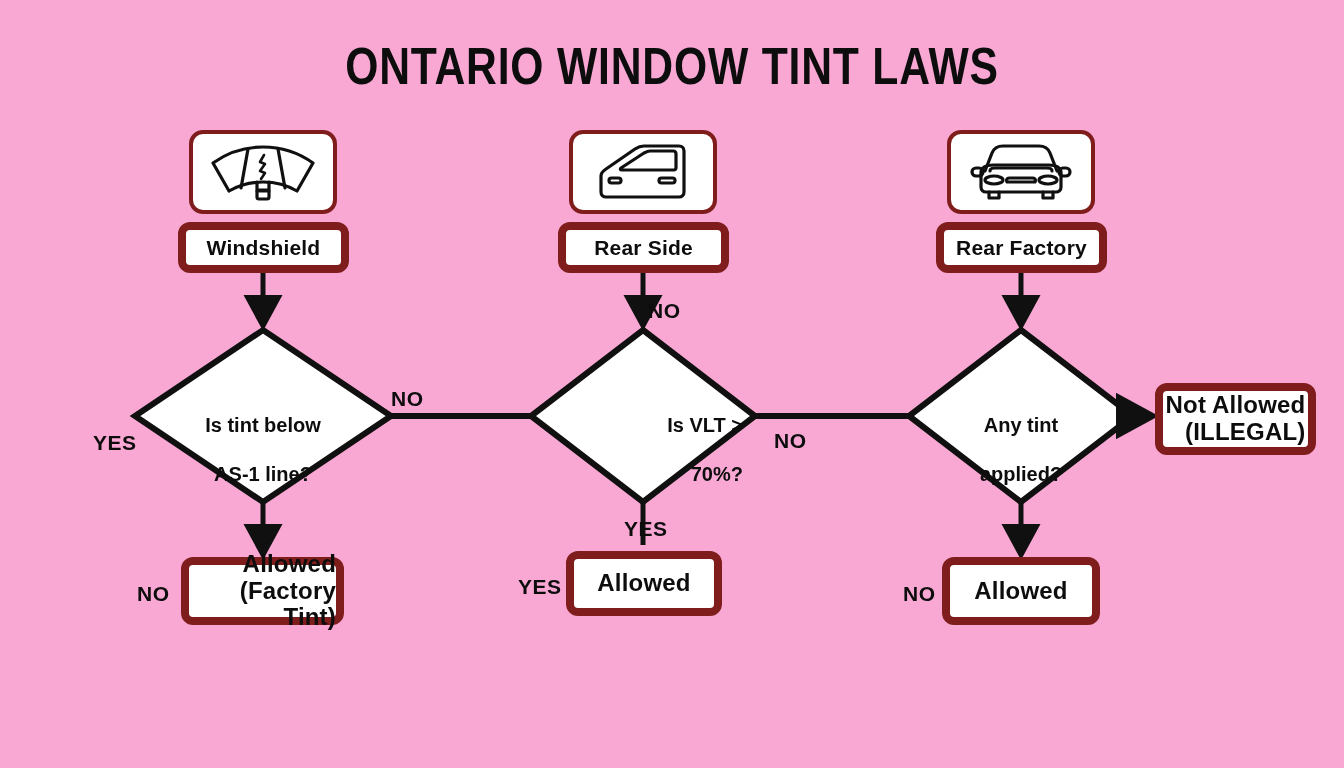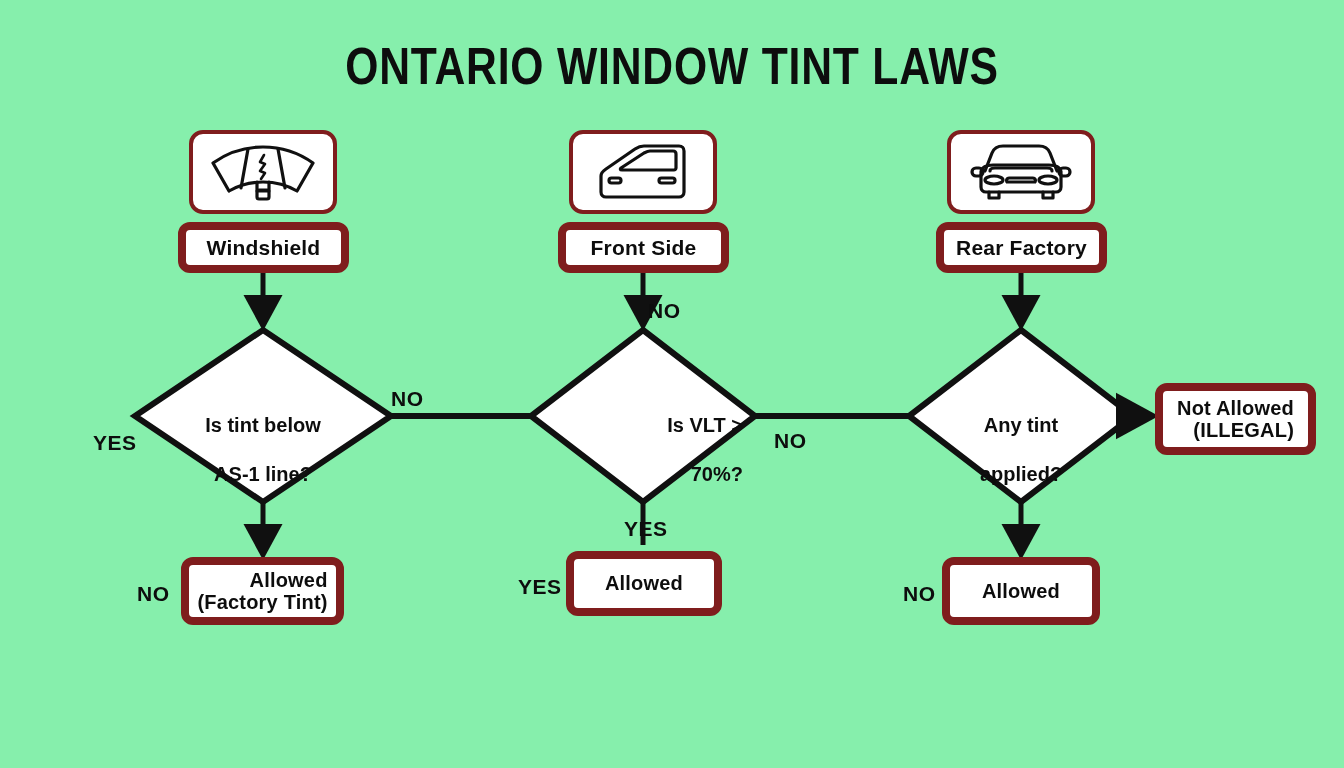--- a/index.html
+++ b/index.html
@@ -57,21 +57,21 @@
     border-width: 4px;
     border-radius: 14px;
     padding: 6px;
   }
   .icon-card svg { display: block; }
   .label-box {
     font-size: 21px;
     letter-spacing: 0.2px;
   }
   .result-box {
-    font-size: 20px;
+    font-size: 24px;
     letter-spacing: 0.2px;
   }
   .edge-label {
     position: absolute;
     font-weight: bold;
     font-size: 21px;
     color: #0d0d0d;
     letter-spacing: 0.5px;
     white-space: nowrap;
     margin-top: 6px;
@@ -83,21 +83,21 @@
     font-size: 20px;
     color: #0d0d0d;
     line-height: 1.22;
     white-space: pre-line;
     pointer-events: none;
   }
 </style>
 </head>
 <body>
 
-<div id="canvas" style="background: #86efac;">
+<div id="canvas" style="background: #f9a8d4;">
 
   <div class="title">ONTARIO WINDOW TINT LAWS</div>
 
   <svg id="flow-svg" viewBox="0 0 1344 768" xmlns="http://www.w3.org/2000/svg">
     <defs>
       <marker id="arrowhead" markerWidth="9" markerHeight="9" refX="5.4" refY="4.5" orient="auto" markerUnits="strokeWidth">
         <path d="M0,0.6 L7.2,4.5 L0,8.4 z" fill="#101010"></path>
       </marker>
     </defs>
 
@@ -160,21 +160,21 @@
         <rect x="9" y="27" width="11" height="8" rx="4"></rect>
         <rect x="96" y="27" width="11" height="8" rx="4"></rect>
         <path d="M26 51 L26 57 L36 57 L36 51"></path>
         <path d="M80 51 L80 57 L90 57 L90 51"></path>
       </svg>
     </span>
   </div>
 
   <div class="node label-box" style="left:178px; top:222px; width:171px; height:51px;">Windshield</div>
 
-  <div class="node label-box" style="left:558px; top:222px; width:171px; height:51px;">Front Side</div>
+  <div class="node label-box" style="left:558px; top:222px; width:171px; height:51px;">Rear Side</div>
 
   <div class="node label-box" style="left:936px; top:222px; width:171px; height:51px;">Rear Factory</div>
 
   <div class="diamond-text" style="left:155px; top:389px; width:216px;">
     <div>Is tint below</div>
     <div>AS-1 line?</div>
   </div>
 
   <div class="diamond-text" style="left:543px; top:389px; width:200px;text-align:right;">
     <div>Is VLT &gt;</div>

